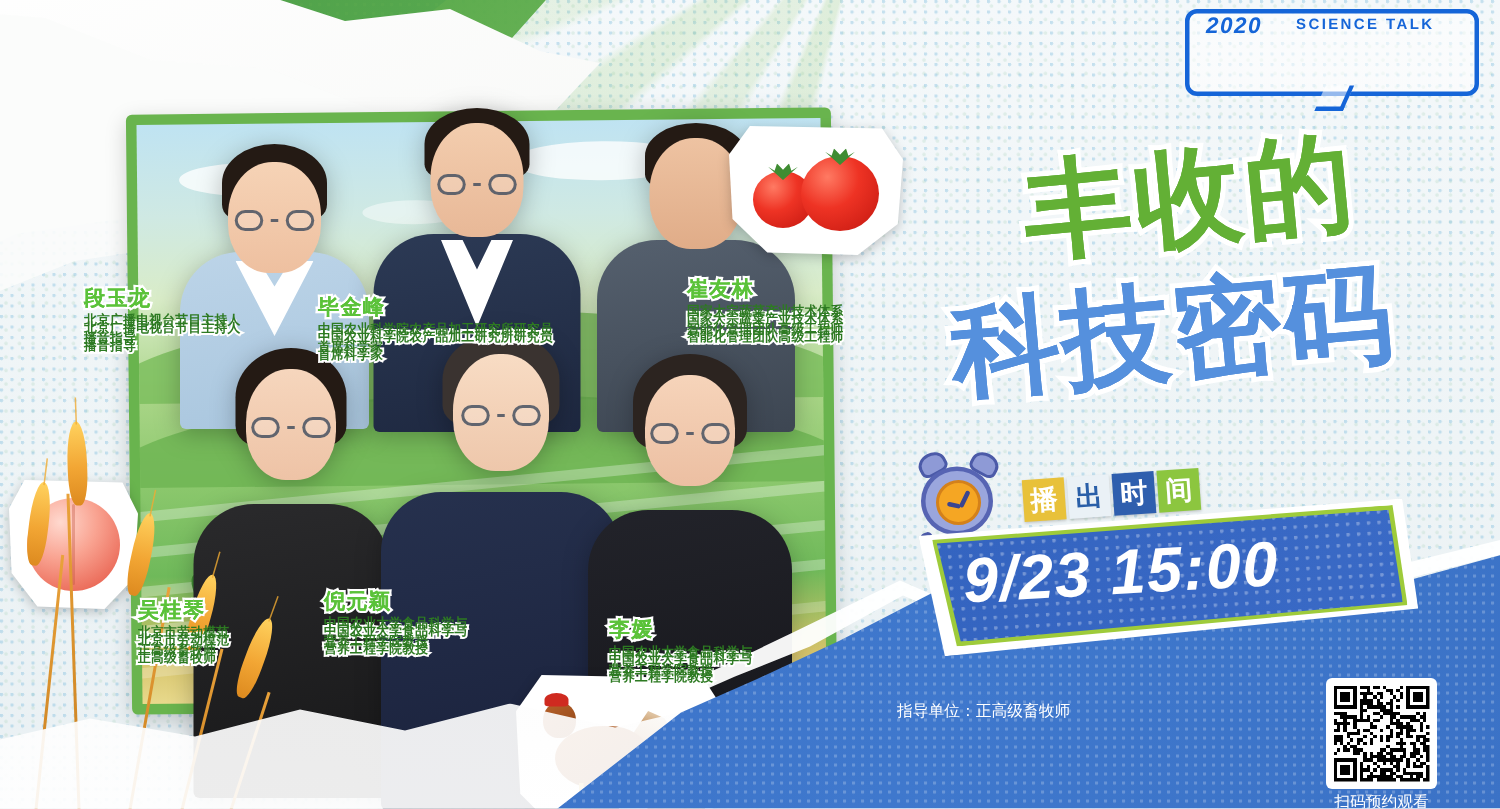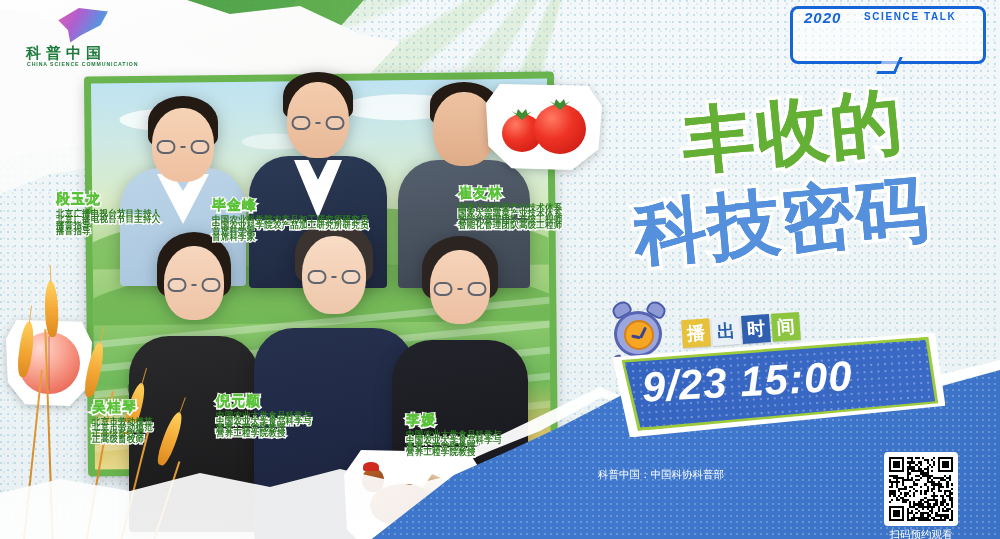--- a/index.html
+++ b/index.html
@@ -577,34 +577,29 @@
     <span>间</span>
   </div>
 
   <div class="time-banner">
     <div class="white-pad"></div>
     <div class="lime"></div>
     <div class="blue-fill"></div>
     <div class="tm">9/23 15:00</div>
   </div>
 
-  <div class="logo-tl">
-    <div class="fly"></div>
-    <div class="cn">科普中国</div>
-    <div class="en">CHINA SCIENCE COMMUNICATION</div>
-  </div>
 
   <div class="logo-tr">
     <div class="bubble"></div>
     <div class="yr">2020</div>
     <div class="st">SCIENCE TALK</div>
   </div>
 
   <div class="credits">
-    <div>科普中国：中国科协科普部</div>
+    <div>指导单位：正高级畜牧师</div>
   </div>
 
   <div class="qr-box">
     <svg class="qr-grid" id="qr-svg" viewBox="0 0 29 29" shape-rendering="crispEdges">
         <rect width="29" height="29" fill="#ffffff"></rect>
         <rect x="8" y="0" width="1" height="1" fill="#000"></rect>
         <rect x="9" y="0" width="1" height="1" fill="#000"></rect>
         <rect x="10" y="0" width="1" height="1" fill="#000"></rect>
         <rect x="12" y="0" width="1" height="1" fill="#000"></rect>
         <rect x="13" y="0" width="1" height="1" fill="#000"></rect>

